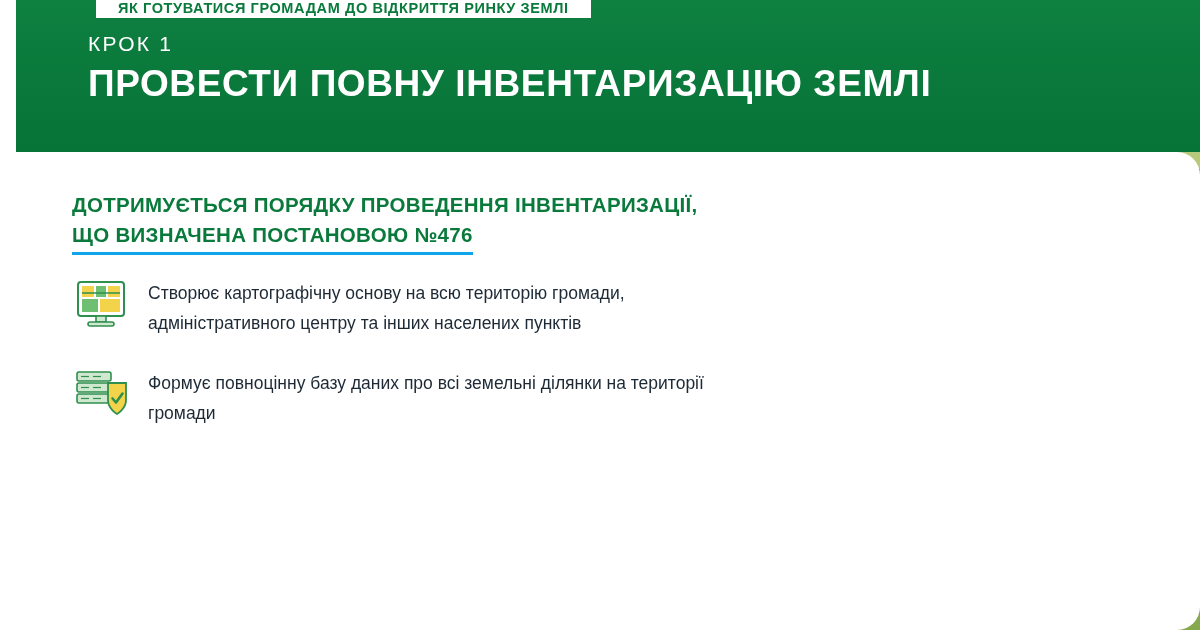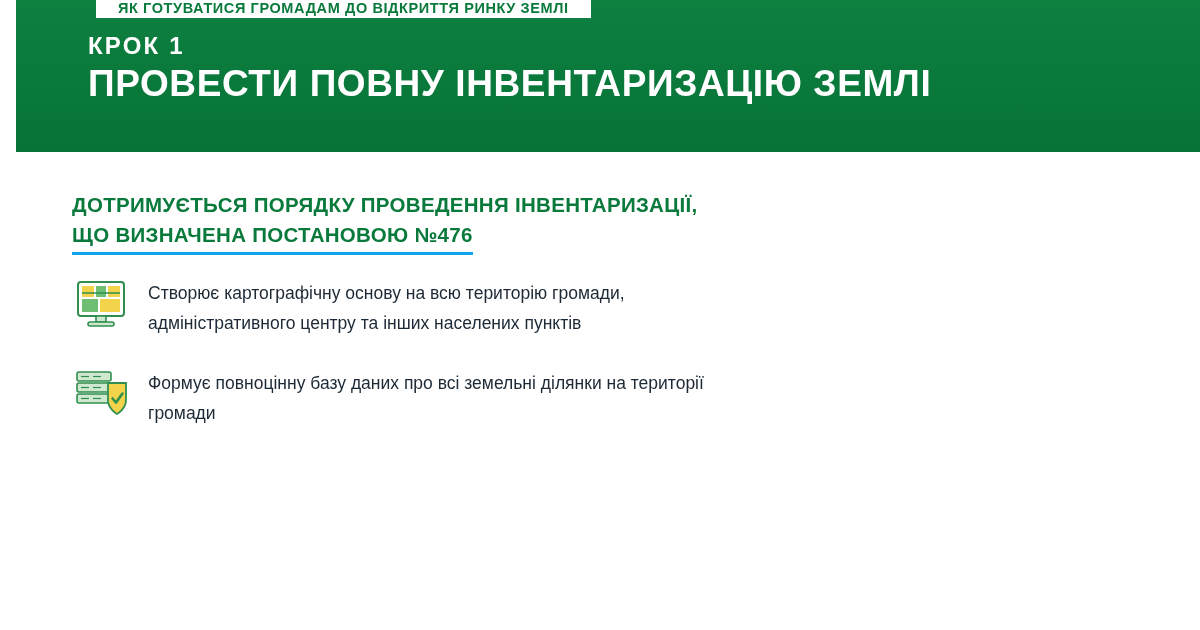--- a/index.html
+++ b/index.html
@@ -51,22 +51,22 @@
     line-height: 16px;
     white-space: nowrap;
     transform: translateY(-2px);
   }
 
   .step-label {
     position: absolute;
     left: 72px;
     top: 32px;
     color: #ffffff;
-    font-size: 24px;
-    font-weight: bold;
+    font-size: 21px;
+    font-weight: normal;
     letter-spacing: 2.2px;
   }
 
   .step-title {
     position: absolute;
     left: 72px;
     top: 62px;
     color: #ffffff;
     font-size: 37px;
     font-weight: bold;
@@ -76,20 +76,21 @@
     text-align: center;
   }
 
   
   .body-area {
     position: absolute;
     left: 0; top: 152px;
     width: 1200px;
     height: 478px;
     background: #ffffff;
+    border-radius: 23px;
   }
 
   
   .photo {
     position: absolute;
     right: 0;
     top: 152px;
     width: 480px;
     height: 478px;
     overflow: hidden;

